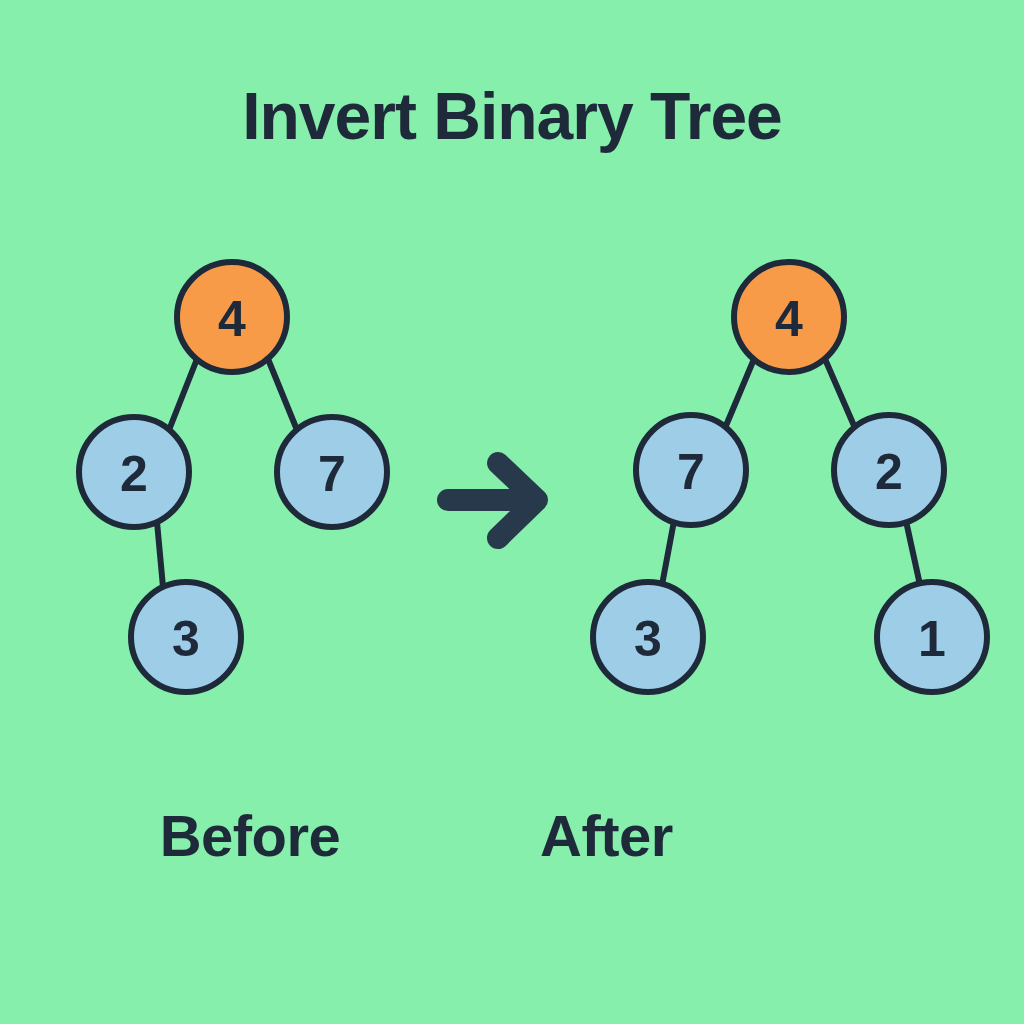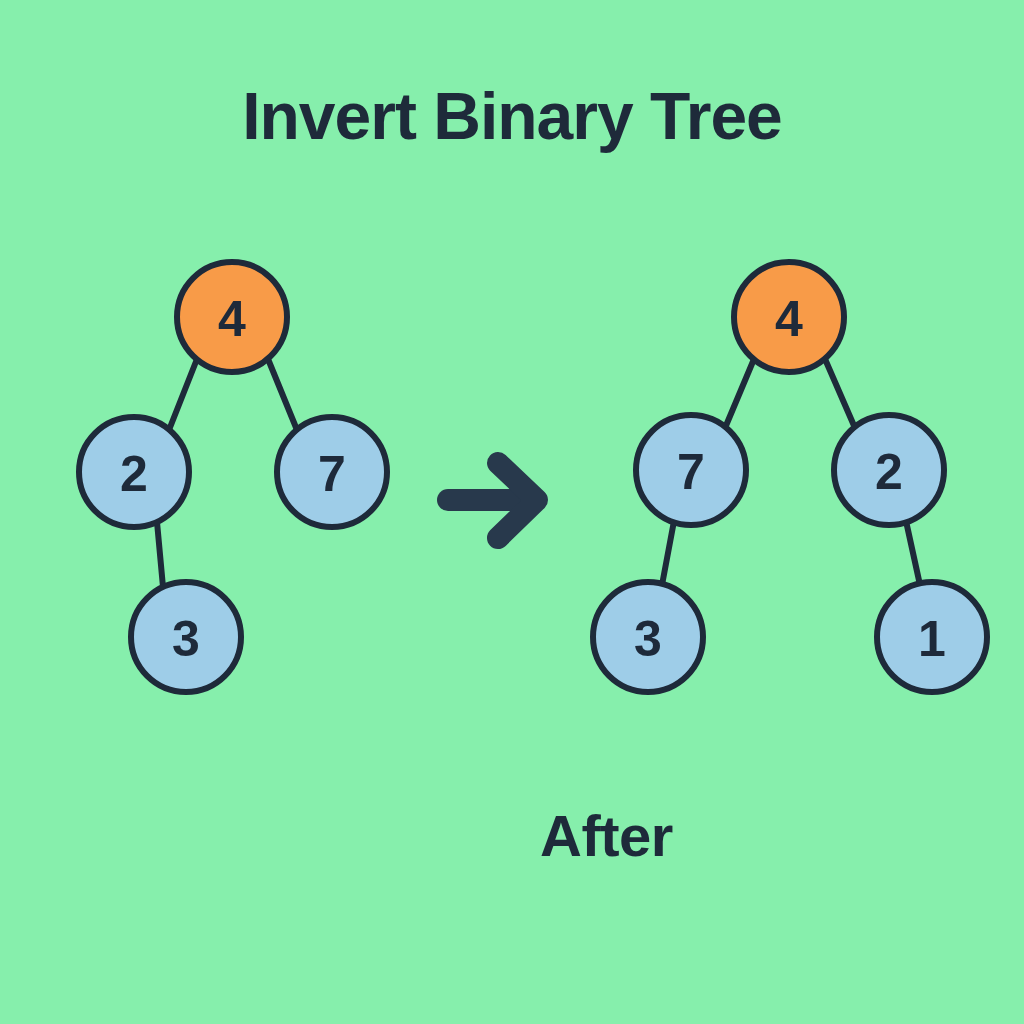--- a/index.html
+++ b/index.html
@@ -153,15 +153,16 @@
         <text class="node-label" x="648" y="639">3</text>
       </g>
 
       <g>
         <circle class="node-circle" cx="932" cy="637" r="55" fill="#9ecde8"></circle>
         <text class="node-label" x="932" y="639">1</text>
       </g>
     </g>
   </svg>
 
+  <div class="caption caption-before">Before</div>
   <div class="caption caption-after">After</div>
 
 </div>
 
 </body></html>

